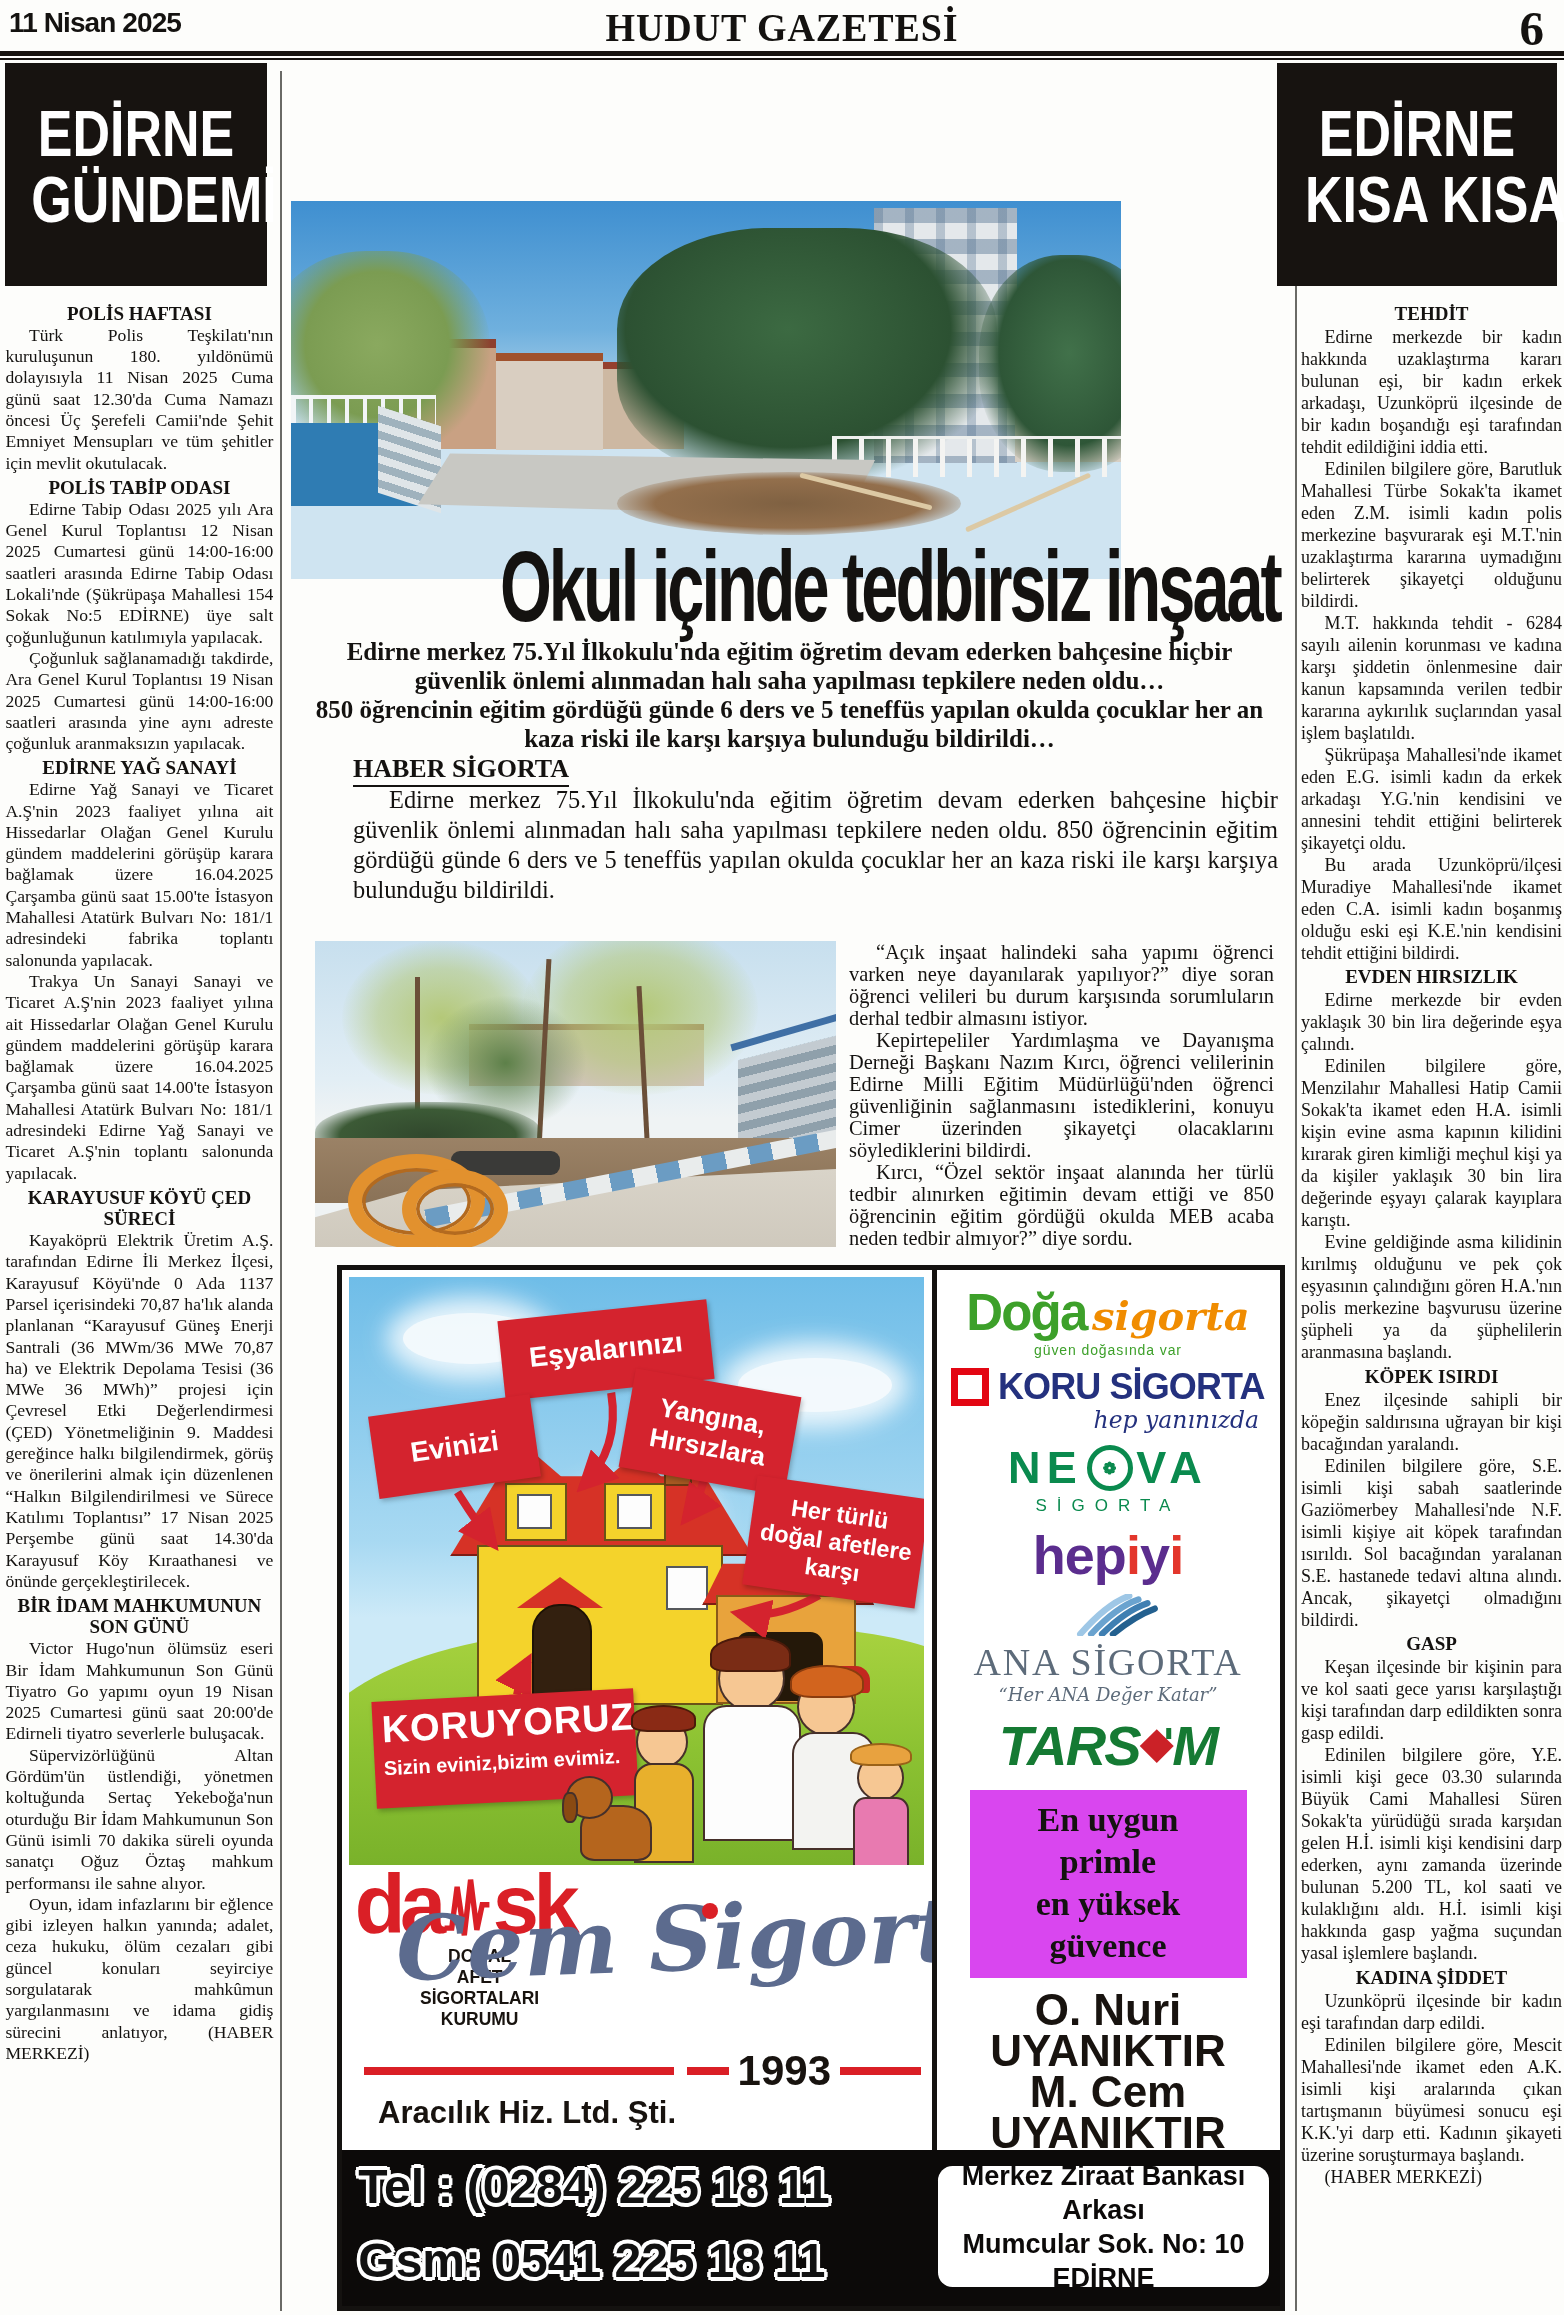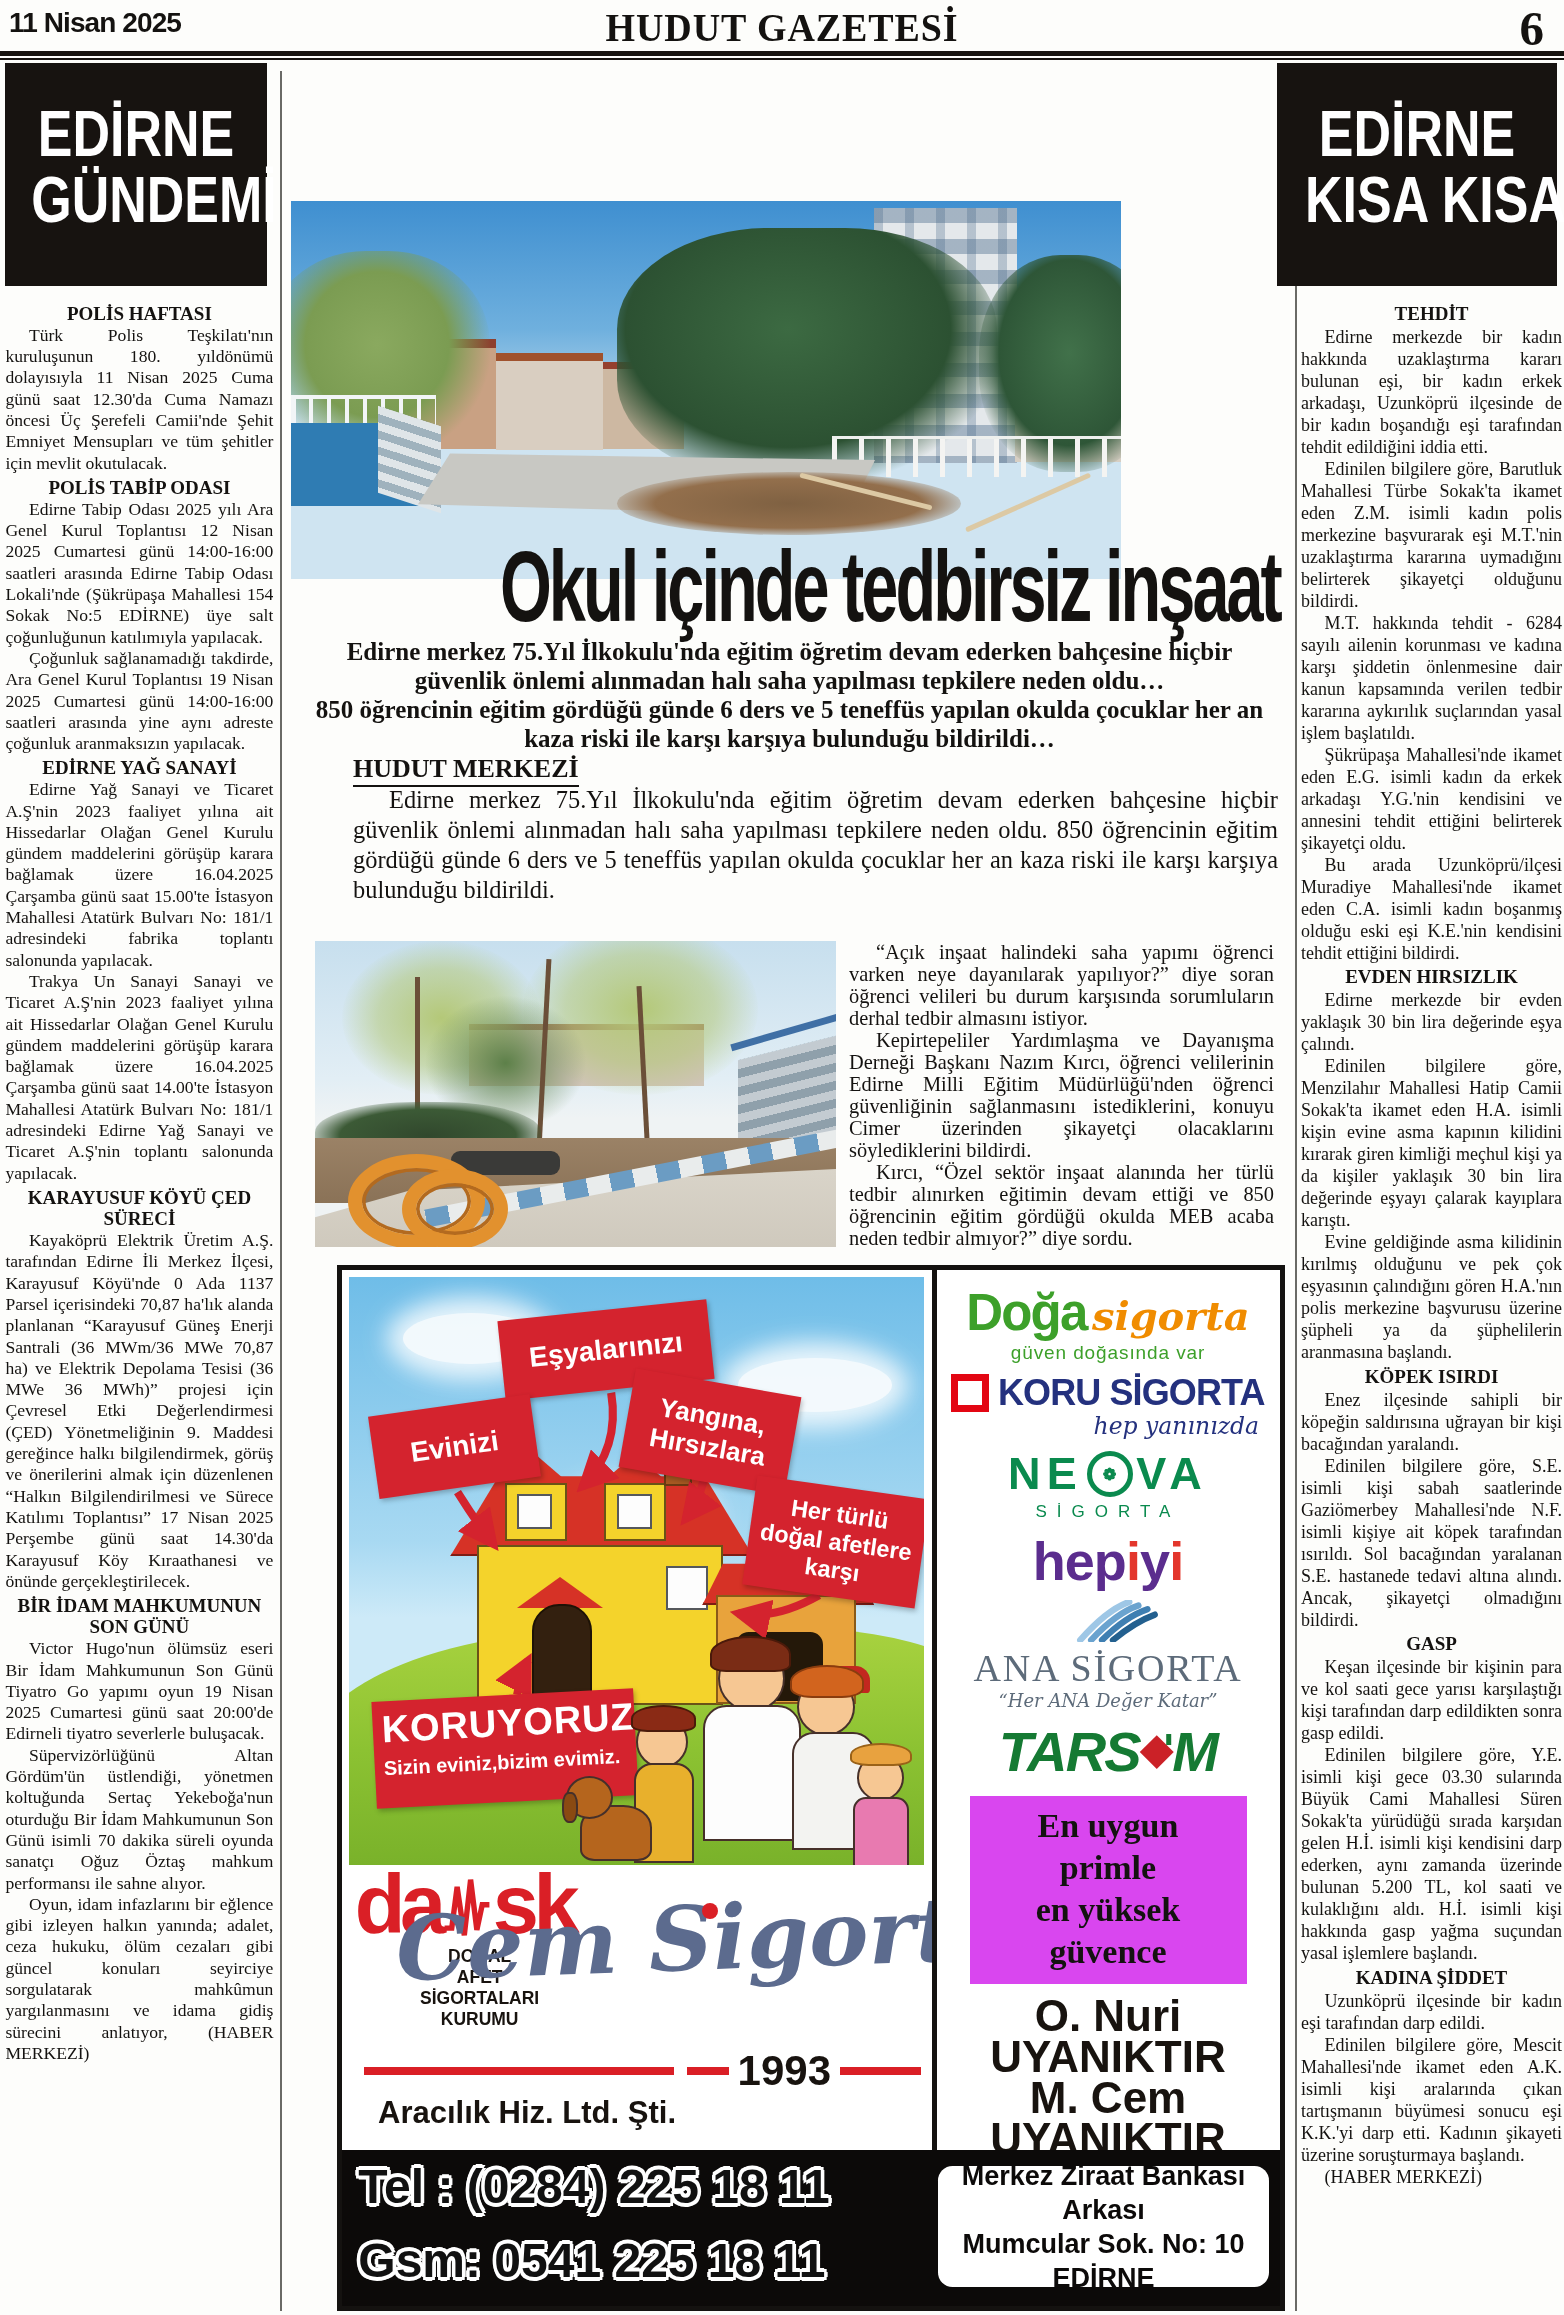--- a/index.html
+++ b/index.html
@@ -148,21 +148,21 @@
                margin:0 9px;line-height:1;}
   #aracilik{position:absolute;left:36px;top:825px;font-family:"Liberation Sans",sans-serif;
             font-weight:700;font-size:31px;color:#18130f;}
   
   #logopane{position:absolute;left:595px;top:0;width:342px;height:877px;background:#fff;
             display:flex;flex-direction:column;align-items:center;padding-top:12.7px;box-sizing:border-box;}
   .logoblk{margin-bottom:8.1px;text-align:center;}
   .doga-row{display:flex;align-items:baseline;justify-content:center;}
   .doga1{font-family:"Liberation Sans",sans-serif;font-weight:700;font-size:51px;color:#3da02a;letter-spacing:-1.8px;}
   .doga2{font-family:"DejaVu Serif",serif;font-style:italic;font-weight:700;font-size:40px;color:#f08c00;margin-left:5.4px;}
-  .doga3{font-family:"Liberation Sans",sans-serif;font-size:19px;color:#3da02a;letter-spacing:0.9px;margin-top:0px;}
+  .doga3{font-family:"Liberation Sans",sans-serif;font-size:14px;color:#3da02a;letter-spacing:0.9px;margin-top:0px;}
   .koru-row{display:flex;align-items:center;justify-content:center;}
   .korusq{width:23.5px;height:23.5px;border:7.2px solid #e30613;margin-right:9px;}
   .koru1{font-family:"Liberation Sans",sans-serif;font-weight:700;font-size:36px;color:#24317e;letter-spacing:-0.9px;}
   .koru2{font-family:"DejaVu Serif",serif;font-style:italic;font-size:23.5px;color:#24317e;text-align:right;margin-top:-1.8px;padding-right:5.4px;}
   .neo-row{display:flex;align-items:center;justify-content:center;font-family:"Liberation Sans",sans-serif;
            font-weight:700;font-size:45px;color:#0a8a4e;letter-spacing:6.3px;}
   .neoring{width:36px;height:36px;border:5.4px solid #0a8a4e;border-radius:50%;margin:0 3.6px;
            display:flex;align-items:center;justify-content:center;font-size:16.3px;letter-spacing:0;color:#0a8a4e;}
   .neo2{font-family:"Liberation Sans",sans-serif;font-size:17px;color:#0a8a4e;letter-spacing:10px;margin-top:1.8px;}
   .hep{font-family:"Liberation Sans",sans-serif;font-weight:700;font-size:54px;letter-spacing:-0.9px;}
@@ -312,21 +312,21 @@
     <div class="p1mound"></div>
     <div class="p1stick" style="left:507px;top:288px;transform:rotate(14deg);"></div>
     <div class="p1stick" style="left:669px;top:299px;transform:rotate(-24deg);"></div>
   </div>
 
   <div id="headline"><span>Okul içinde tedbirsiz inşaat</span></div>
   <div id="subhead">
     <p>Edirne merkez 75.Yıl İlkokulu'nda eğitim öğretim devam ederken bahçesine hiçbir güvenlik önlemi alınmadan halı saha yapılması tepkilere neden oldu…</p>
     <p>850 öğrencinin eğitim gördüğü günde 6 ders ve 5 teneffüs yapılan okulda çocuklar her an kaza riski ile karşı karşıya bulunduğu bildirildi…</p>
   </div>
-  <div id="byline">HUDUT MERKEZİ</div>
+  <div id="byline">HABER SİGORTA</div>
   <div id="lead">Edirne merkez 75.Yıl İlkokulu'nda eğitim öğretim devam ederken bahçesine hiçbir güvenlik önlemi alınmadan halı saha yapılması tepkilere neden oldu. 850 öğrencinin eğitim gördüğü günde 6 ders ve 5 teneffüs yapılan okulda çocuklar her an kaza riski ile karşı karşıya bulunduğu bildirildi.</div>
 
   <div class="photo" id="photo2">
     <div class="p2sky"></div>
     <div class="p2bld"></div>
     <div class="p2fol" style="left:27px;top:0px;width:199px;height:154px;"></div>
     <div class="p2fol" style="left:208px;top:-18px;width:235px;height:172px;"></div>
     <div class="p2folg" style="left:109px;top:54px;width:163px;height:136px;"></div>
     <div class="p2trunk" style="left:100px;top:36px;height:190px;"></div>
     <div class="p2trunk" style="left:226px;top:18px;height:208px;transform:rotate(3deg);"></div>

